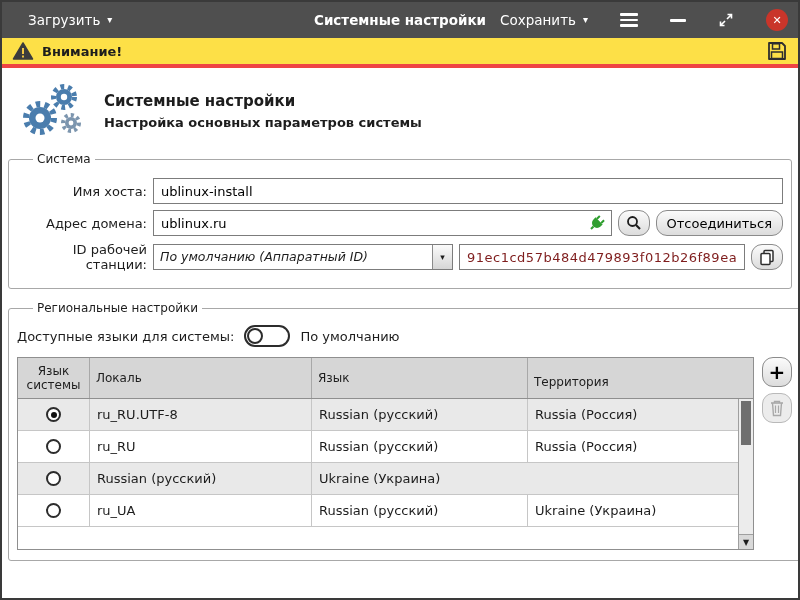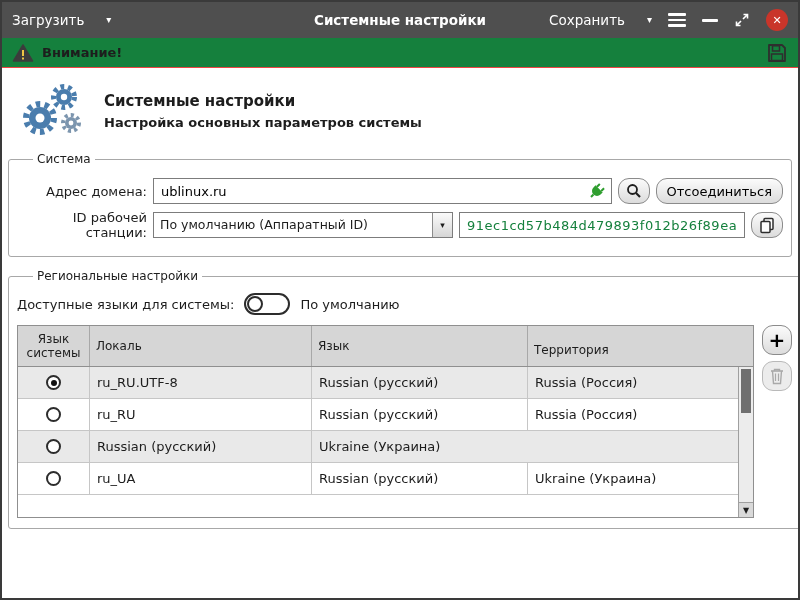--- a/index.html
+++ b/index.html
@@ -11,31 +11,31 @@
   }
   .window { width:800px; height:600px; border:2px solid #3a3a3a; background:#fff;
     display:flex; flex-direction:column; overflow:hidden; }
 
   
   .titlebar { height:36px; background:#4f4f4f; color:#fff; flex:0 0 auto;
     display:flex; align-items:center; padding:0 10px; position:relative; }
   .tb-title { position:absolute; left:0; right:0; text-align:center;
     font-weight:bold; font-size:13.5px; pointer-events:none; }
   .tb-btn { background:none; border:none; color:#fff; font:inherit; font-size:13.5px;
-    display:flex; align-items:center; gap:22px; cursor:pointer; }
+    display:flex; align-items:center; gap:7px; cursor:pointer;margin-left:16px; }
   .chev { font-size:10px; line-height:1; }
   .tb-right { margin-left:auto; display:flex; align-items:center; gap:16px; z-index:1; }
   .hamburger { display:flex; flex-direction:column; gap:3px; }
   .hamburger i { display:block; width:18px; height:2.5px; background:#fff; border-radius:1px; }
   .min-bar { display:block; width:16px; height:3px; background:#fff; border-radius:1px; }
   .close-circle { width:22px; height:22px; border-radius:50%; background:#c9352a;
     color:#fff; font-size:11px; font-weight:bold; display:flex; align-items:center; justify-content:center; }
 
   
-  .warnbar { height:30px; background:#15803d; border-bottom:1px solid #ef4444;
+  .warnbar { height:30px; background:#fde047; border-bottom:4px solid #ef4444;
     display:flex; align-items:center; gap:8px; padding:0 10px; flex:0 0 auto; }
   .warn-label { font-weight:bold; }
   .warn-save { margin-left:auto; background:none; border:none; cursor:pointer; display:flex; }
 
   
   .content { flex:1; background:#fff; padding:6px 6px 0; overflow:hidden; }
   .page-header { display:flex; align-items:center; gap:18px; padding:8px 6px 12px; }
   .page-title { font-size:15px; font-weight:bold; margin-bottom:5px; }
   .page-subtitle { font-size:13px; font-weight:bold; }
 
@@ -48,26 +48,26 @@
     font:inherit; flex:1; min-width:0; }
   .input-wrap { position:relative; flex:1; display:flex; }
   .input-wrap .tinput { padding-right:28px; }
   .plug { position:absolute; right:6px; top:4px; }
 
   .btn { background:linear-gradient(#fbfbfb,#dcdcdc); border:1px solid #8b8b8b;
     border-radius:11px; height:26px; padding:0 10px; font:inherit; cursor:pointer; }
   .sq-btn { width:32px; display:flex; align-items:center; justify-content:center; padding:0; }
 
   .combo { display:flex; width:300px; flex:0 0 auto; height:26px;
-    border:1px solid #7c7c7c; background:#fff; cursor:pointer; }
+    border:1px solid #7c7c7c; background:#fff; cursor:pointer;font-style:italic; }
   .combo-text { flex:1; padding:4px 6px; white-space:nowrap; overflow:hidden; font-size:12.5px; }
   .combo-arrow { width:20px; border-left:1px solid #8b8b8b;
     background:linear-gradient(#fbfbfb,#d6d6d6); display:flex; align-items:center;
     justify-content:center; font-size:9px; }
-  .hex { color:#15803d; letter-spacing:0.5px; }
+  .hex { color:#7f1d1d; letter-spacing:0.5px; }
 
   
   .toggle-row { display:flex; align-items:center; gap:10px; margin:4px 0 10px; }
   .toggle { width:46px; height:22px; border:2px solid #2c2c2c; border-radius:12px;
     background:#fff; position:relative; cursor:pointer; flex:0 0 auto; }
   .toggle .knob { position:absolute; left:1px; top:1px; width:16px; height:16px;
     border:2px solid #2c2c2c; border-radius:50%; background:#fff; }
 
   .table-zone { display:flex; align-items:flex-start; gap:8px; }
   .tablebox { border:1px solid #8f8f8f; width:737px; }
@@ -170,20 +170,24 @@
       </svg>
       <div>
         <div class="page-title">Системные настройки</div>
         <div class="page-subtitle">Настройка основных параметров системы</div>
       </div>
     </div>
 
     <fieldset>
       <legend>Система</legend>
 
+      <div class="frow">
+        <span class="flabel">Имя хоста:</span>
+        <input class="tinput" type="text" value="ublinux-install" style="">
+      </div>
 
       <div class="frow">
         <span class="flabel">Адрес домена:</span>
         <span class="input-wrap">
           <input class="tinput" type="text" value="ublinux.ru" style="">
           <svg class="plug" width="18" height="18" viewBox="0 0 18 18" style="transform:rotate(45deg)">
             <path d="M6 2 V6 M12 2 V6" stroke="#2f9e2f" stroke-width="2"></path>
             <path d="M4 6 H14 V9 a5 5 0 0 1 -10 0 Z" fill="#2f9e2f"></path>
             <path d="M9 14 V17.5" stroke="#2f9e2f" stroke-width="2"></path>
           </svg>

